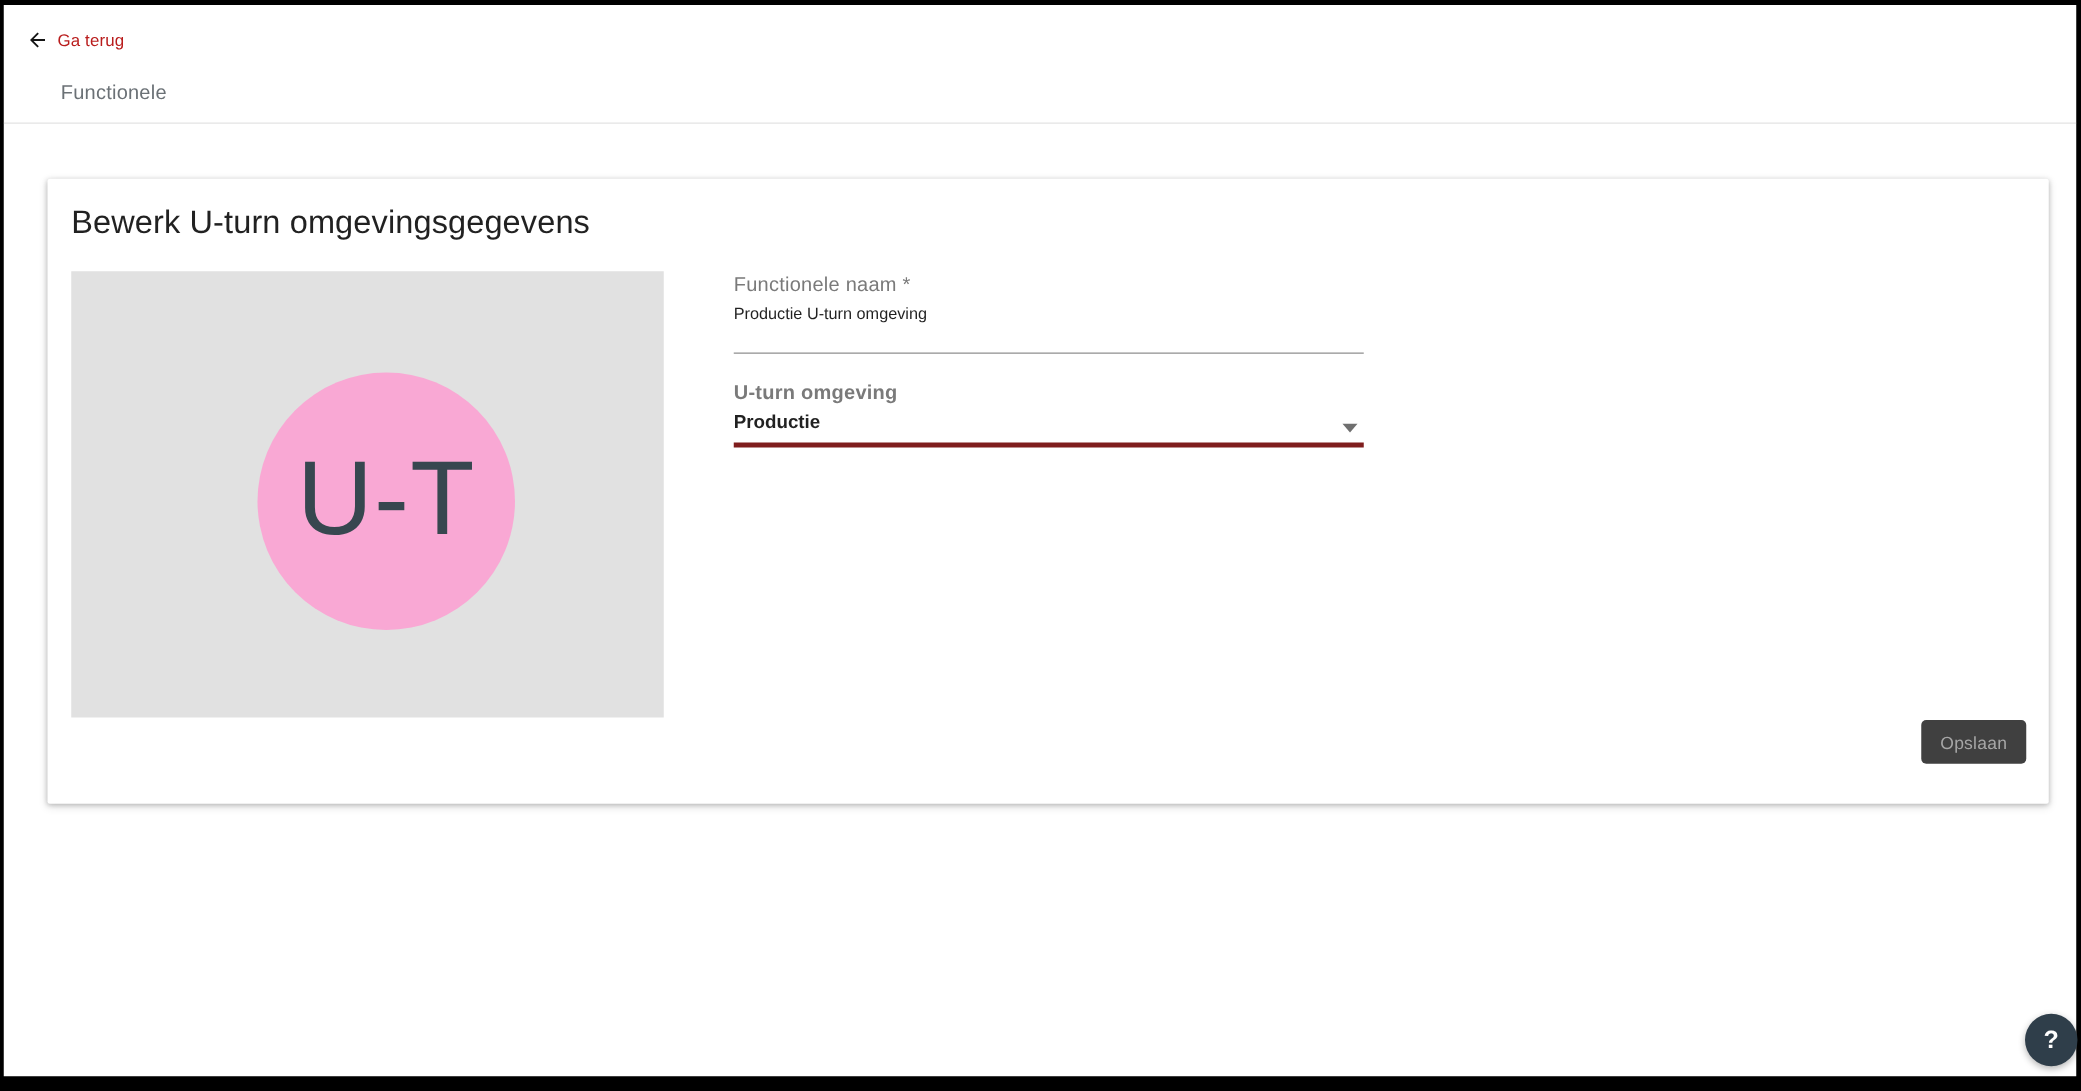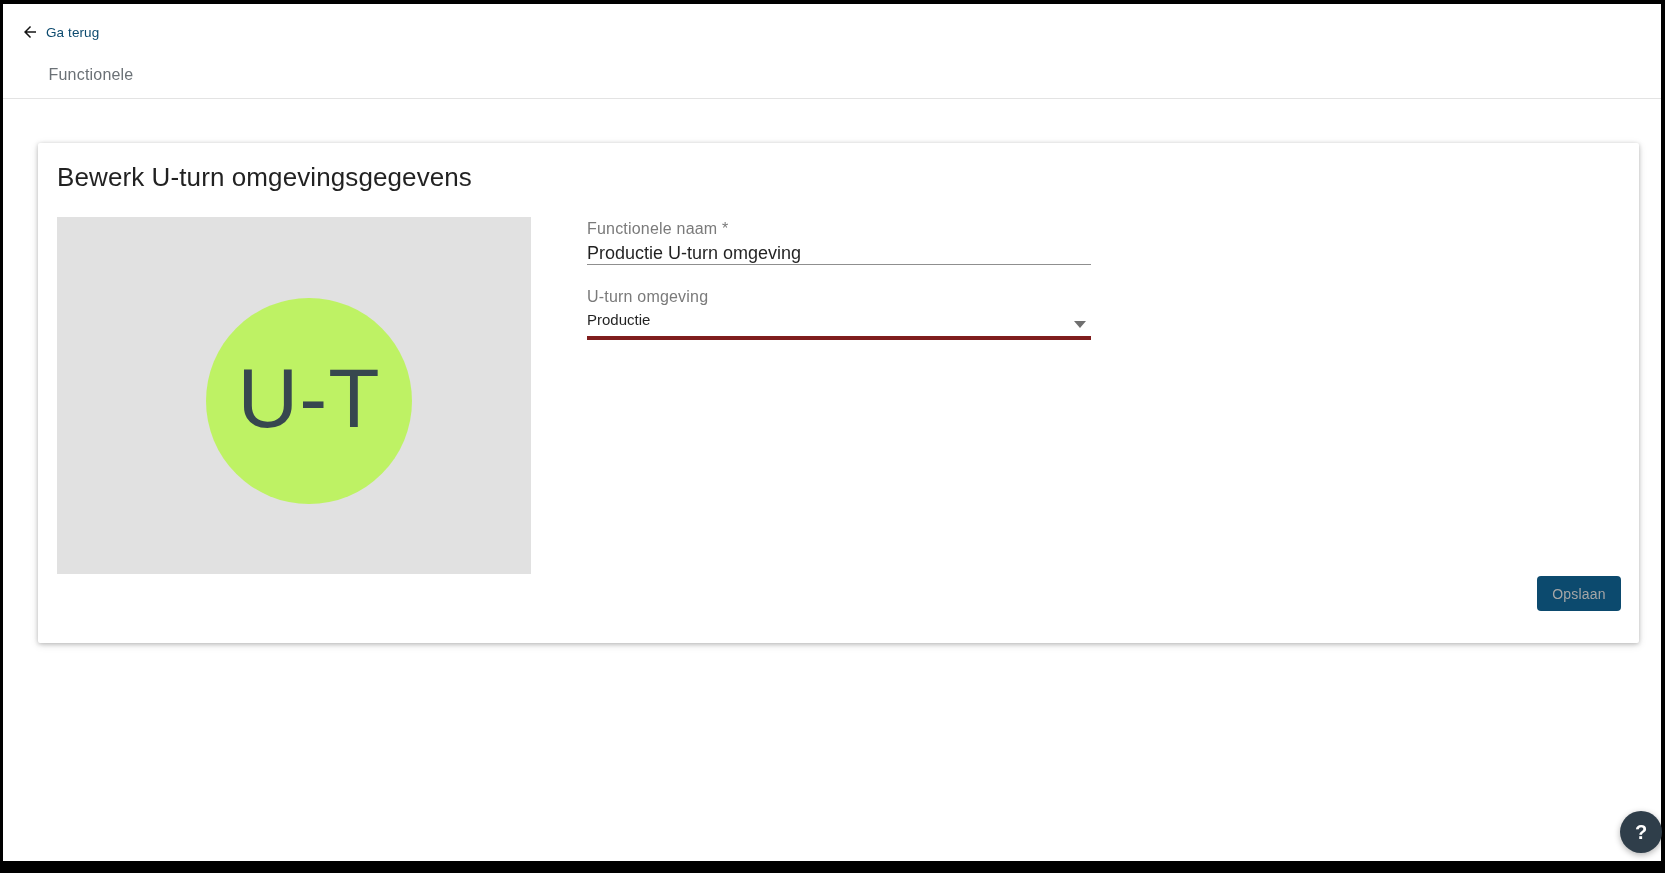--- a/index.html
+++ b/index.html
@@ -20,21 +20,21 @@
     align-items: center;
     gap: 7px;
     margin: 19px 0 0 18px;
     cursor: pointer;
     width: max-content;
   }
   .back-row .arrow-icon { width: 18px; height: 18px; display: block; }
   .back-label {
     font-size: 13.5px;
     font-weight: 500;
-    color: #0c4a6e;
+    color: #b91c1c;
     letter-spacing: .1px;
   }
 
   
   .tabbar {
     display: flex;
     align-items: stretch;
     height: 48px;
     margin-top: 10px;
     border-bottom: 1px solid #e3e3e3;
@@ -92,21 +92,21 @@
     position: relative;
     flex: 0 0 auto;
   }
   .image-circle {
     position: absolute;
     left: 149px;
     top: 81px;
     width: 206px;
     height: 206px;
     border-radius: 50%;
-    background: #bef264;
+    background: #f9a8d4;
     display: flex;
     align-items: center;
     justify-content: center;
   }
   .image-initials {
     font-size: 84px;
     font-weight: 500;
     color: #37474f;
     letter-spacing: 1px;
     margin-top: -6px;
@@ -122,27 +122,27 @@
     letter-spacing: .2px;
     padding-top: 3px;
     display: block;
   }
   .field-input {
     width: 100%;
     border: none;
     outline: none;
     background: transparent;
     font-family: "Liberation Sans", "DejaVu Sans", sans-serif;
-    font-size: 18px;
+    font-size: 13px;
     color: rgba(0,0,0,.87);
-    padding: 5px 0 0 0;
+    padding: 5px 0 24px 0;
     border-bottom: 1px solid #8f8f8f;
     border-radius: 0;
   }
-  .select-field { cursor: pointer; }
+  .select-field { cursor: pointer; font-weight: bold; }
   .select-value {
     font-size: 15px;
     color: rgba(0,0,0,.87);
     padding: 5px 0 8px 0;
     border-bottom: 4px solid #7f1d1d;
   }
   .select-arrow {
     position: absolute;
     right: 5px;
     bottom: 12px;
@@ -154,21 +154,21 @@
 
   
   .save-button {
     position: absolute;
     right: 18px;
     bottom: 32px;
     width: 84px;
     height: 35px;
     border: none;
     border-radius: 4px;
-    background: #0c4a6e;
+    background: #404040;
     color: #a6a6a6;
     font-family: "Liberation Sans", "DejaVu Sans", sans-serif;
     font-size: 14px;
     letter-spacing: .2px;
     cursor: default;
   }
 
   
   .help-fab {
     position: fixed;

